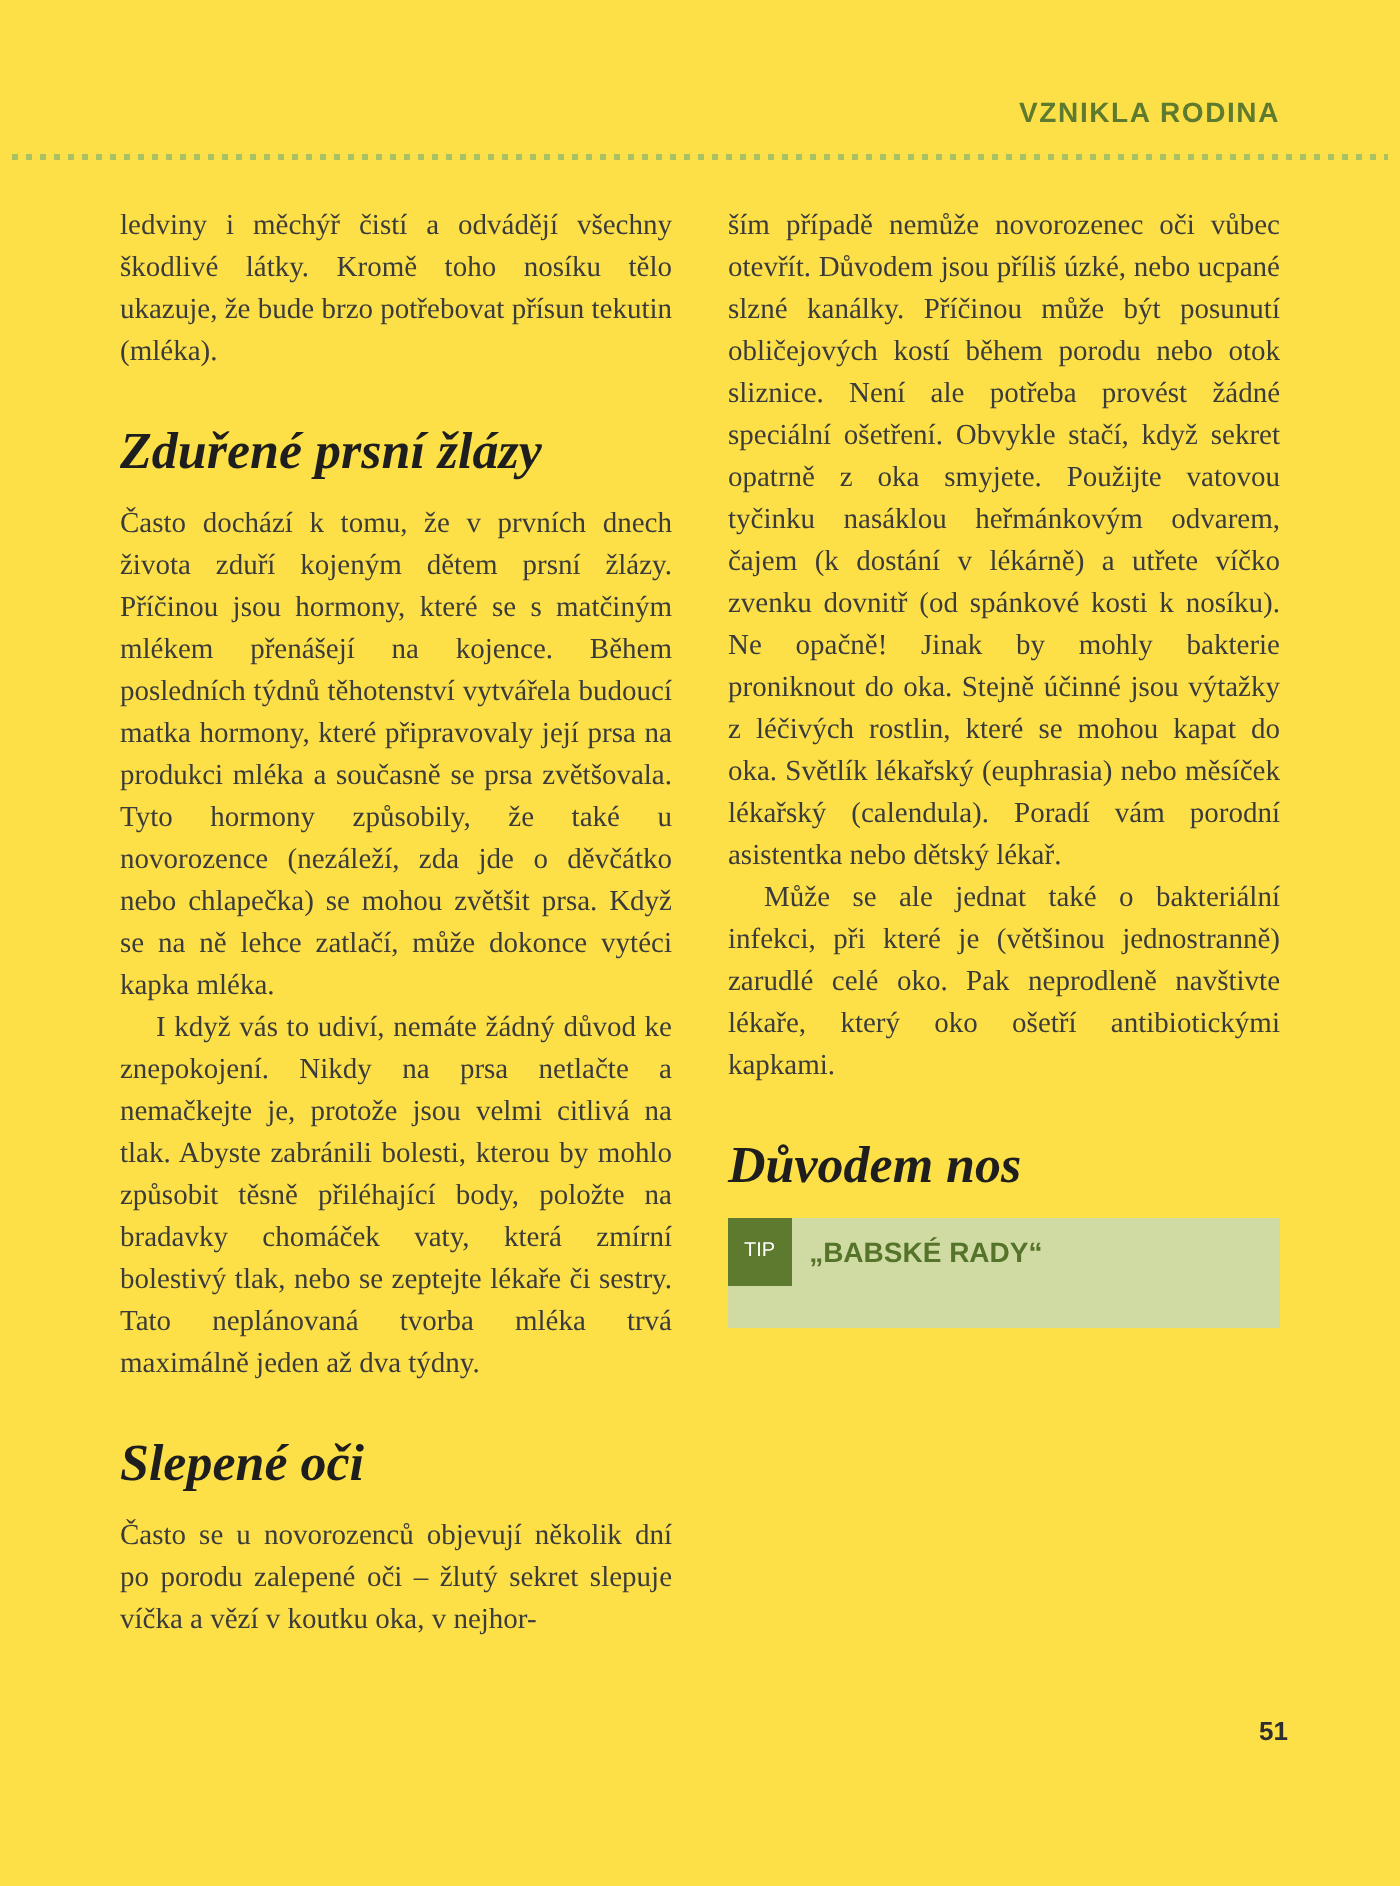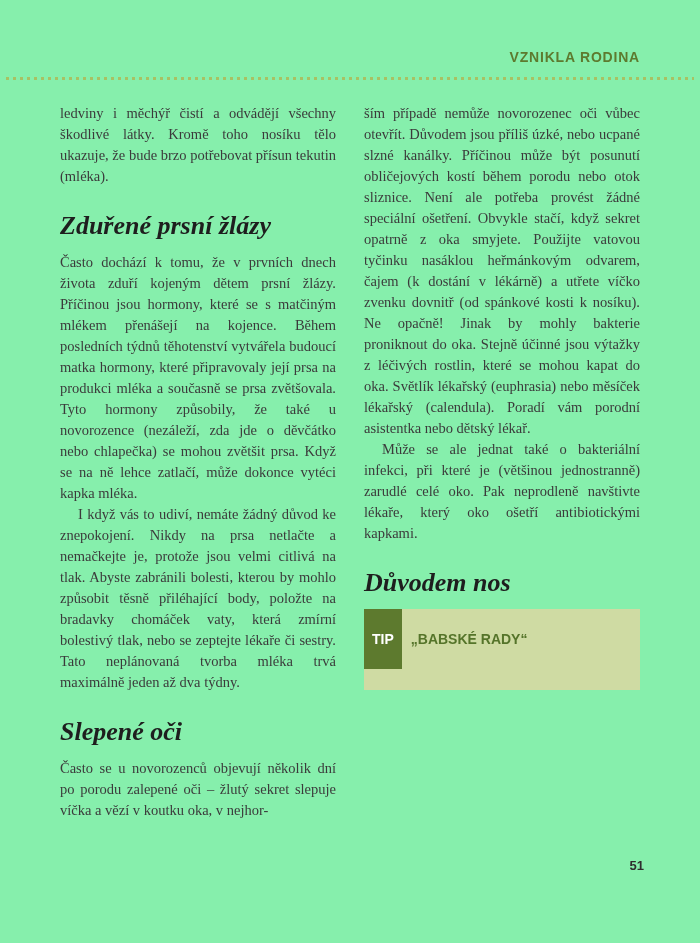--- a/index.html
+++ b/index.html
@@ -2,21 +2,21 @@
 <html lang="cs"><head>
 <meta charset="utf-8">
 <style>
   * { margin: 0; padding: 0; box-sizing: border-box; }
   html, body { background: #ffffff; }
   .page {
     position: relative;
     width: 700px;
     height: 943px;
     margin: 0 auto;
-    background: #86efac;
+    background: #fde047;
     font-family: "Liberation Serif", serif;
     color: #3b3b3b;
     overflow: hidden;
   }
   .page-header {
     position: absolute;
     top: 48px;
     right: 60px;
     text-align: right;
   }
@@ -70,24 +70,24 @@
   .tip-head {
     display: flex;
     align-items: center;
     margin-left: -38px;
     margin-bottom: 7px;
   }
   .tip-label {
     display: inline-block;
     background: #5d7a2e;
     color: #ffffff;
-    font-weight: bold;
-    font-size: 14px;
+    font-weight: normal;
+    font-size: 10px;
     line-height: 14px;
-    padding: 23px 8px;
+    padding: 10px 8px;
   }
   .tip-heading {
     color: #55742a;
     font-weight: bold;
     font-size: 14px;
     margin-left: 9px;
   }
   .tip-text {
     font-size: 13px;
     line-height: 18.5px;

